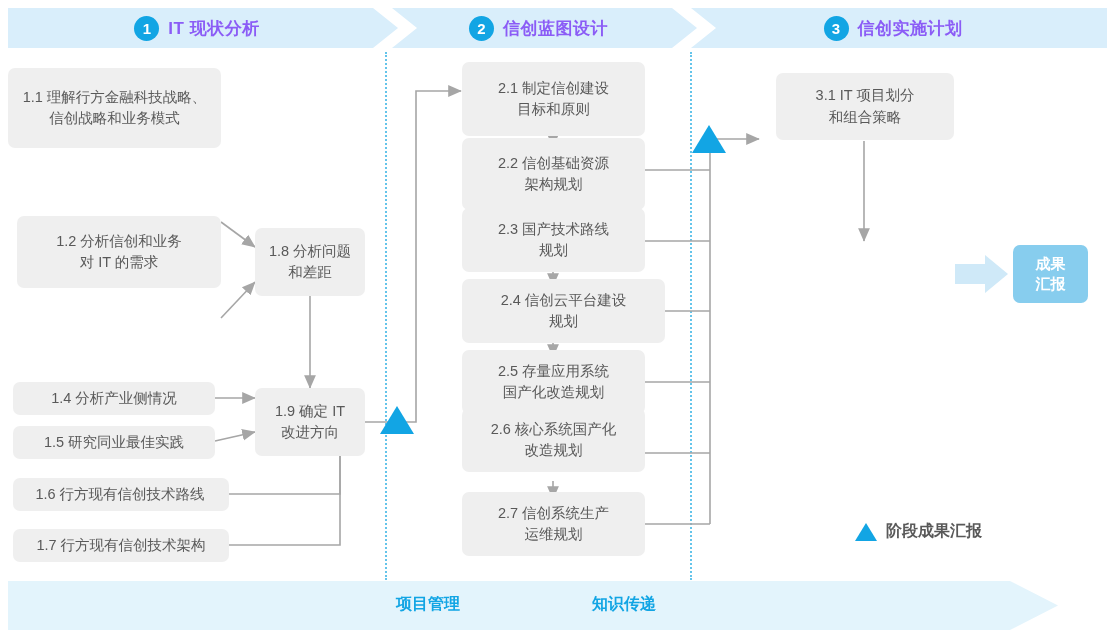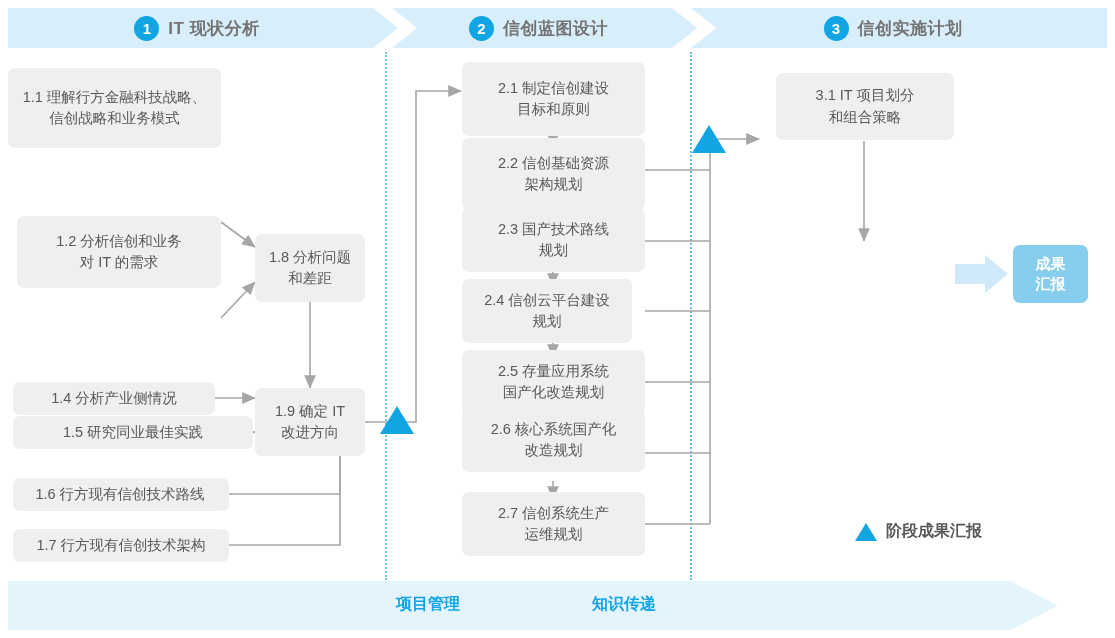--- a/index.html
+++ b/index.html
@@ -32,21 +32,21 @@
     transform:translateX(-6px);
   }
   .phase .num{
     width:25px;height:25px;border-radius:50%;
     background:#12a5e4;color:#ffffff;
     font-size:15px;font-weight:bold;
     display:flex;align-items:center;justify-content:center;
     line-height:1;
   }
   .phase .ptitle{
-    font-size:17px;font-weight:bold;color:#737373;
+    font-size:17px;font-weight:bold;color:#8b5cf6;
     letter-spacing:.5px;white-space:nowrap;
   }
   #phase1{left:8px;width:390px;
     clip-path:polygon(0 0, 365px 0, 390px 50%, 365px 100%, 0 100%);}
   #phase2{left:392px;width:305px;
     clip-path:polygon(0 0, 280px 0, 305px 50%, 280px 100%, 0 100%, 25px 50%);}
   #phase3{left:691px;width:416px;
     clip-path:polygon(0 0, 416px 0, 416px 100%, 0 100%, 25px 50%);}
 
   
@@ -202,35 +202,35 @@
   </svg>
 
   <div class="tri" id="tri-a"></div>
   <div class="tri" id="tri-b"></div>
 
   <div class="box" style="left:8px;  top:68px;  width:213px; height:80px;">1.1 理解行方金融科技战略、
 信创战略和业务模式</div>
   <div class="box" style="left:17px; top:178px; width:204px; height:72px;margin-top:38px;">1.2 分析信创和业务
 对 IT 的需求</div>
   <div class="box" style="left:13px; top:382px; width:202px; height:33px;">1.4 分析产业侧情况</div>
-  <div class="box" style="left:13px; top:416px; width:240px; height:33px;">1.5 研究同业最佳实践</div>
+  <div class="box" style="left:13px; top:426px; width:202px; height:33px;">1.5 研究同业最佳实践</div>
   <div class="box" style="left:13px; top:478px; width:216px; height:33px;padding-left:6px;">1.6 行方现有信创技术路线</div>
   <div class="box" style="left:13px; top:529px; width:216px; height:33px;">1.7 行方现有信创技术架构</div>
-  <div class="box" style="left:255px;top:228px; width:110px; height:68px;margin-top:6px;">1.8 分析问题
+  <div class="box" style="left:255px;top:228px; width:110px; height:68px;">1.8 分析问题
 和差距</div>
   <div class="box" style="left:255px;top:388px; width:110px; height:68px;">1.9 确定 IT
 改进方向</div>
 
   <div class="box" style="left:462px;top:62px;  width:183px; height:74px;">2.1 制定信创建设
 目标和原则</div>
   <div class="box" style="left:462px;top:138px; width:183px; height:72px;">2.2 信创基础资源
 架构规划</div>
   <div class="box" style="left:462px;top:208px; width:183px; height:64px;">2.3 国产技术路线
 规划</div>
-  <div class="box" style="left:462px;top:279px; width:170px; height:64px;">2.4 信创云平台建设
+  <div class="box" style="left:462px;top:279px; width:203px; height:64px;">2.4 信创云平台建设
 规划</div>
   <div class="box" style="left:462px;top:350px; width:183px; height:64px;">2.5 存量应用系统
 国产化改造规划</div>
   <div class="box" style="left:462px;top:408px; width:183px; height:64px;">2.6 核心系统国产化
 改造规划</div>
   <div class="box" style="left:462px;top:492px; width:183px; height:64px;">2.7 信创系统生产
 运维规划</div>
 
   <div class="box" style="left:776px;top:73px;  width:178px; height:67px;">3.1 IT 项目划分
 和组合策略</div>

